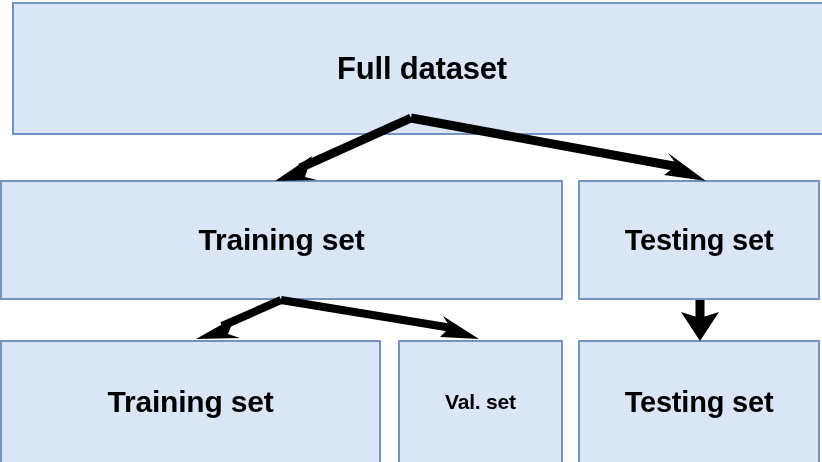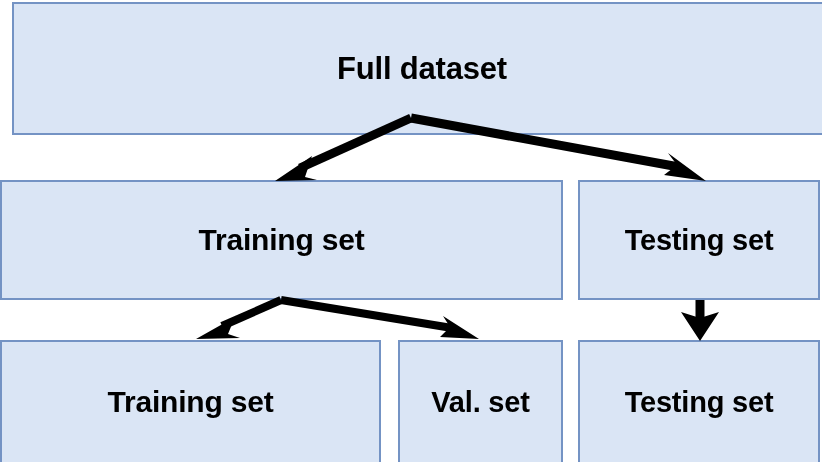--- a/index.html
+++ b/index.html
@@ -50,21 +50,21 @@
 
   
   #node-training-bottom {
     left: 0px;  top: 340px;  width: 381px;  height: 124px;
   }
   #node-training-bottom .node-label { font-size: 30px; }
 
   #node-val-bottom {
     left: 398px;  top: 340px;  width: 165px;  height: 124px;
   }
-  #node-val-bottom .node-label { font-size: 29px; }
+  #node-val-bottom .node-label { font-size: 21px; }
 
   #node-testing-bottom {
     left: 578px;  top: 340px;  width: 242px;  height: 124px;
   }
   #node-testing-bottom .node-label { font-size: 29px; }
 
   
   #arrow-layer {
     position: absolute;
     left: 0;

